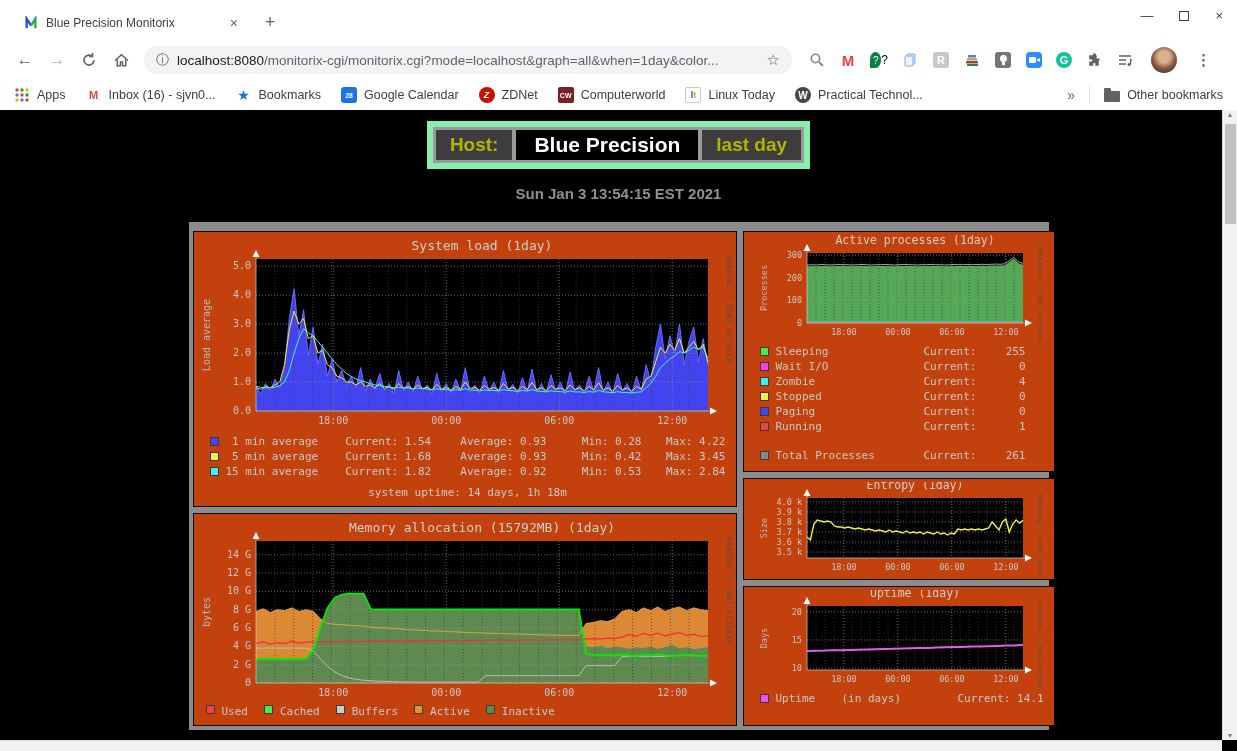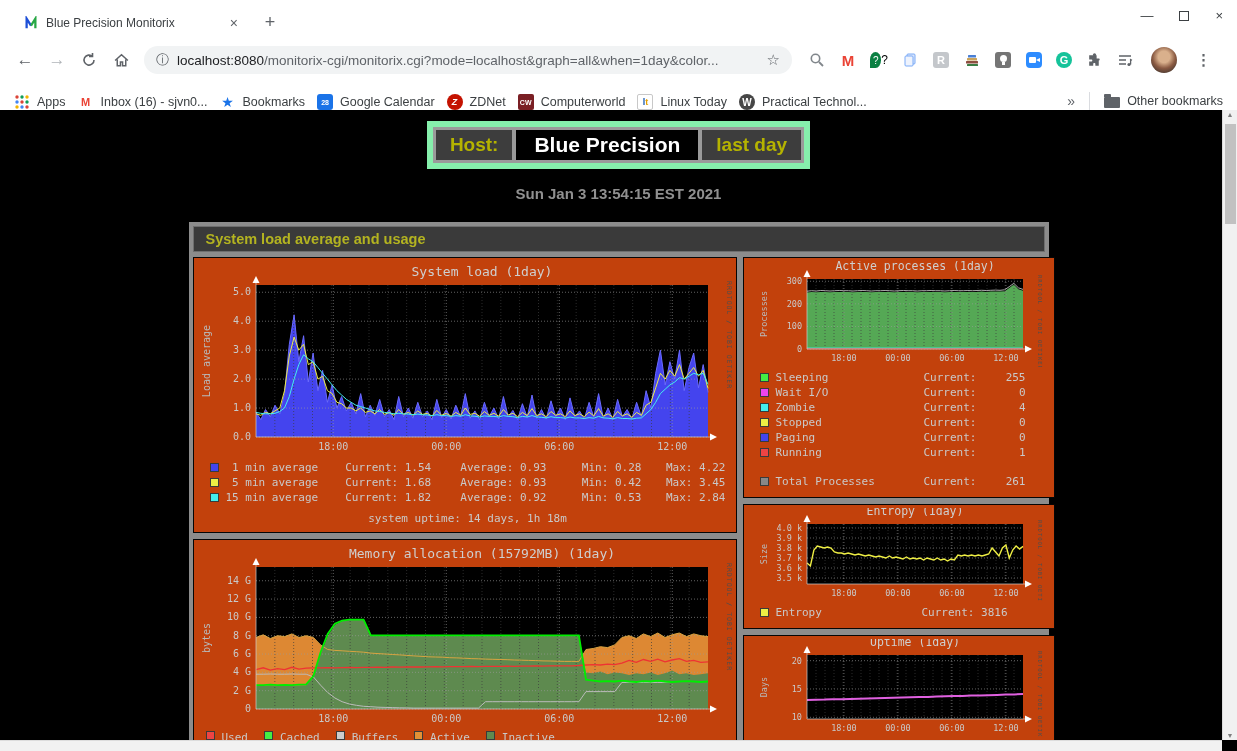--- a/index.html
+++ b/index.html
@@ -32,21 +32,21 @@
   .keep { width:16px; height:16px; background:#757575; border-radius:3px; position:relative; }
   .keep::after { content:""; position:absolute; left:4.5px; top:3px; width:7px; height:7px; border-radius:50%; background:#fff; }
   .keep::before { content:""; position:absolute; left:6.5px; top:10px; width:3px; height:3px; background:#fff; }
   .zoomapp { width:16px; height:16px; background:#2d8cff; border-radius:4px; position:relative; }
   .zoomapp::after { content:""; position:absolute; left:3px; top:5px; width:7px; height:6px; background:#fff; border-radius:1px; }
   .zoomapp::before { content:""; position:absolute; right:2px; top:5.5px; border-left:4px solid #fff; border-top:2.5px solid transparent; border-bottom:2.5px solid transparent; transform:rotate(180deg); }
   .grammarly { width:16px; height:16px; border-radius:50%; background:#15c39a; color:#fff; font-weight:bold; font-size:11px; display:flex; align-items:center; justify-content:center; }
   .avatar { width:26px; height:26px; border-radius:50%; background:radial-gradient(circle at 50% 38%, #d9b08c 28%, #8a5a42 55%, #2e2a28 95%); margin-left:4px; }
   .menu-dots { color:#5f6368; font-size:15px; font-weight:bold; letter-spacing:0; margin-left:6px; }
 
-  .bookmarks { height:30px; background:#fff; display:flex; align-items:flex-end; padding:0 14px; font-size:12.5px; color:#3c4043; gap:12px; }
+  .bookmarks { height:30px; background:#fff; display:flex; align-items:center; padding:0 14px; font-size:12.5px; color:#3c4043; gap:20px; }
   .bm { display:flex; align-items:center; gap:7px; white-space:nowrap; }
   .bm-ic { width:16px; height:16px; display:flex; align-items:center; justify-content:center; font-size:11px; flex:none; }
   .cal { background:#1a73e8; color:#fff; border-radius:3px; font-size:7px; font-weight:bold; }
   .zdnet { background:#c41200; color:#fff; border-radius:50%; font-size:9px; font-weight:bold; font-style:italic; }
   .cw { background:#7a1f24; color:#fff; border-radius:2px; font-size:7px; font-weight:bold; }
   .lt { background:#fff; border:1px solid #c8c8c8; border-radius:2px; font-weight:bold; font-size:9px; }
   .lt .l { color:#1558b0; } .lt .t { color:#e5a000; }
   .wp { background:#464646; color:#fff; border-radius:50%; font-size:10px; font-weight:bold; }
   .star-blue { color:#1a73e8; font-size:14px; }
   .bm-right { margin-left:auto; display:flex; align-items:center; gap:14px; }
@@ -251,21 +251,20 @@
       <div class="host-bar">
         <div class="host-bar-in">
           <span class="host-cell host-label">Host:</span>
           <span class="host-cell host-name">Blue Precision</span>
           <span class="host-cell host-when">last day</span>
         </div>
       </div>
       <div class="date-line">Sun Jan 3 13:54:15 EST 2021</div>
 
       <div class="section">
-        <div class="section-title">System load average and usage</div>
         <div class="charts-wrap">
           <div class="col-left">
 
             <div class="panel">
               <div>
                   <svg class="chart" width="534" height="196" viewBox="0 0 534 196">
                     <rect x="58" y="24" width="452" height="152" fill="#000"></rect>
                     <path d="M58,176 L58.0,151.4 L62.8,158.6 L67.5,148.5 L72.3,155.7 L77.0,144.2 L81.8,152.8 L86.5,132.6 L91.3,83.4 L96.1,53.8 L100.8,100.7 L105.6,74.7 L110.3,121.0 L115.1,92.0 L119.9,129.7 L124.6,109.4 L129.4,141.3 L134.1,123.9 L138.9,147.0 L143.6,135.5 L148.4,149.9 L153.2,141.3 L157.9,152.8 L162.7,132.6 L167.4,155.7 L172.2,144.2 L176.9,154.3 L181.7,138.4 L186.5,155.7 L191.2,148.5 L196.0,158.6 L200.7,135.5 L205.5,155.7 L210.3,147.0 L215.0,157.2 L219.8,141.3 L224.5,155.7 L229.3,149.9 L234.0,158.6 L238.8,138.4 L243.6,156.3 L248.3,148.5 L253.1,158.0 L257.8,144.2 L262.6,155.7 L267.3,132.6 L272.1,157.2 L276.9,149.9 L281.6,158.6 L286.4,141.3 L291.1,155.7 L295.9,147.0 L300.7,158.0 L305.4,135.5 L310.2,155.7 L314.9,149.4 L319.7,158.6 L324.4,142.7 L329.2,156.3 L334.0,134.0 L338.7,157.2 L343.5,148.5 L348.2,158.0 L353.0,139.8 L357.7,155.7 L362.5,147.0 L367.3,158.6 L372.0,136.9 L376.8,155.7 L381.5,149.9 L386.3,158.0 L391.1,141.3 L395.8,156.3 L400.6,132.6 L405.3,157.2 L410.1,147.0 L414.8,158.6 L419.6,138.4 L424.4,155.7 L429.1,148.5 L433.9,157.8 L438.6,141.3 L443.4,155.7 L448.1,129.7 L452.9,147.0 L457.7,112.3 L462.4,89.1 L467.2,123.9 L471.9,100.7 L476.7,118.1 L481.5,89.1 L486.2,129.7 L491.0,106.5 L495.7,92.0 L500.5,126.8 L505.2,103.6 L510.0,131.4 L510,176 Z" fill="#4444EE" opacity="1"></path>
                     <line x1="76.83333333333333" y1="24" x2="76.83333333333333" y2="176" stroke="#3c3c3c" stroke-dasharray="1 2" stroke-width="0.7"></line>
                     <line x1="95.66666666666666" y1="24" x2="95.66666666666666" y2="176" stroke="#3c3c3c" stroke-dasharray="1 2" stroke-width="0.7"></line>
@@ -596,27 +595,20 @@
                     <text x="47" y="33.00000000000001" text-anchor="end" fill="#c9c9c9" font-size="8.5">3.9 k</text>
                     <text x="47" y="23.000000000000007" text-anchor="end" fill="#c9c9c9" font-size="8.5">4.0 k</text>
                     <text x="88.936" y="87.5" text-anchor="middle" fill="#c9c9c9" font-size="8.5">18:00</text>
                     <text x="142.93599999999998" y="87.5" text-anchor="middle" fill="#c9c9c9" font-size="8.5">00:00</text>
                     <text x="196.936" y="87.5" text-anchor="middle" fill="#c9c9c9" font-size="8.5">06:00</text>
                     <text x="250.936" y="87.5" text-anchor="middle" fill="#c9c9c9" font-size="8.5">12:00</text>
                     <text x="12" y="46" fill="#b9b9b9" font-size="8.5" text-anchor="middle" transform="rotate(-90 12 46)">Size</text>
                     <text x="283" y="12" fill="#4e4e4e" font-size="5.5" letter-spacing="1" transform="rotate(90 283 12)">RRDTOOL / TOBI OETIKER</text>
                   </svg>
                 </div>
-              <div class="legend">
-                <div class="lrow">
-                  <span class="sw" style="background: rgb(238, 238, 68);"></span>
-                  <span class="lc en-name">Entropy</span>
-                  <span class="lc">Current: 3816</span>
-                </div>
-              </div>
             </div>
 
             <div class="panel">
               <div>
                   <svg class="chart" width="288" height="98" viewBox="0 0 288 98">
                     <rect x="52" y="16" width="216" height="64" fill="#000"></rect>
                     <line x1="61" y1="16" x2="61" y2="80" stroke="#3c3c3c" stroke-dasharray="1 2" stroke-width="0.7"></line>
                     <line x1="70" y1="16" x2="70" y2="80" stroke="#3c3c3c" stroke-dasharray="1 2" stroke-width="0.7"></line>
                     <line x1="79" y1="16" x2="79" y2="80" stroke="#3c3c3c" stroke-dasharray="1 2" stroke-width="0.7"></line>
                     <line x1="88" y1="16" x2="88" y2="80" stroke="#3c3c3c" stroke-dasharray="1 2" stroke-width="0.7"></line>

